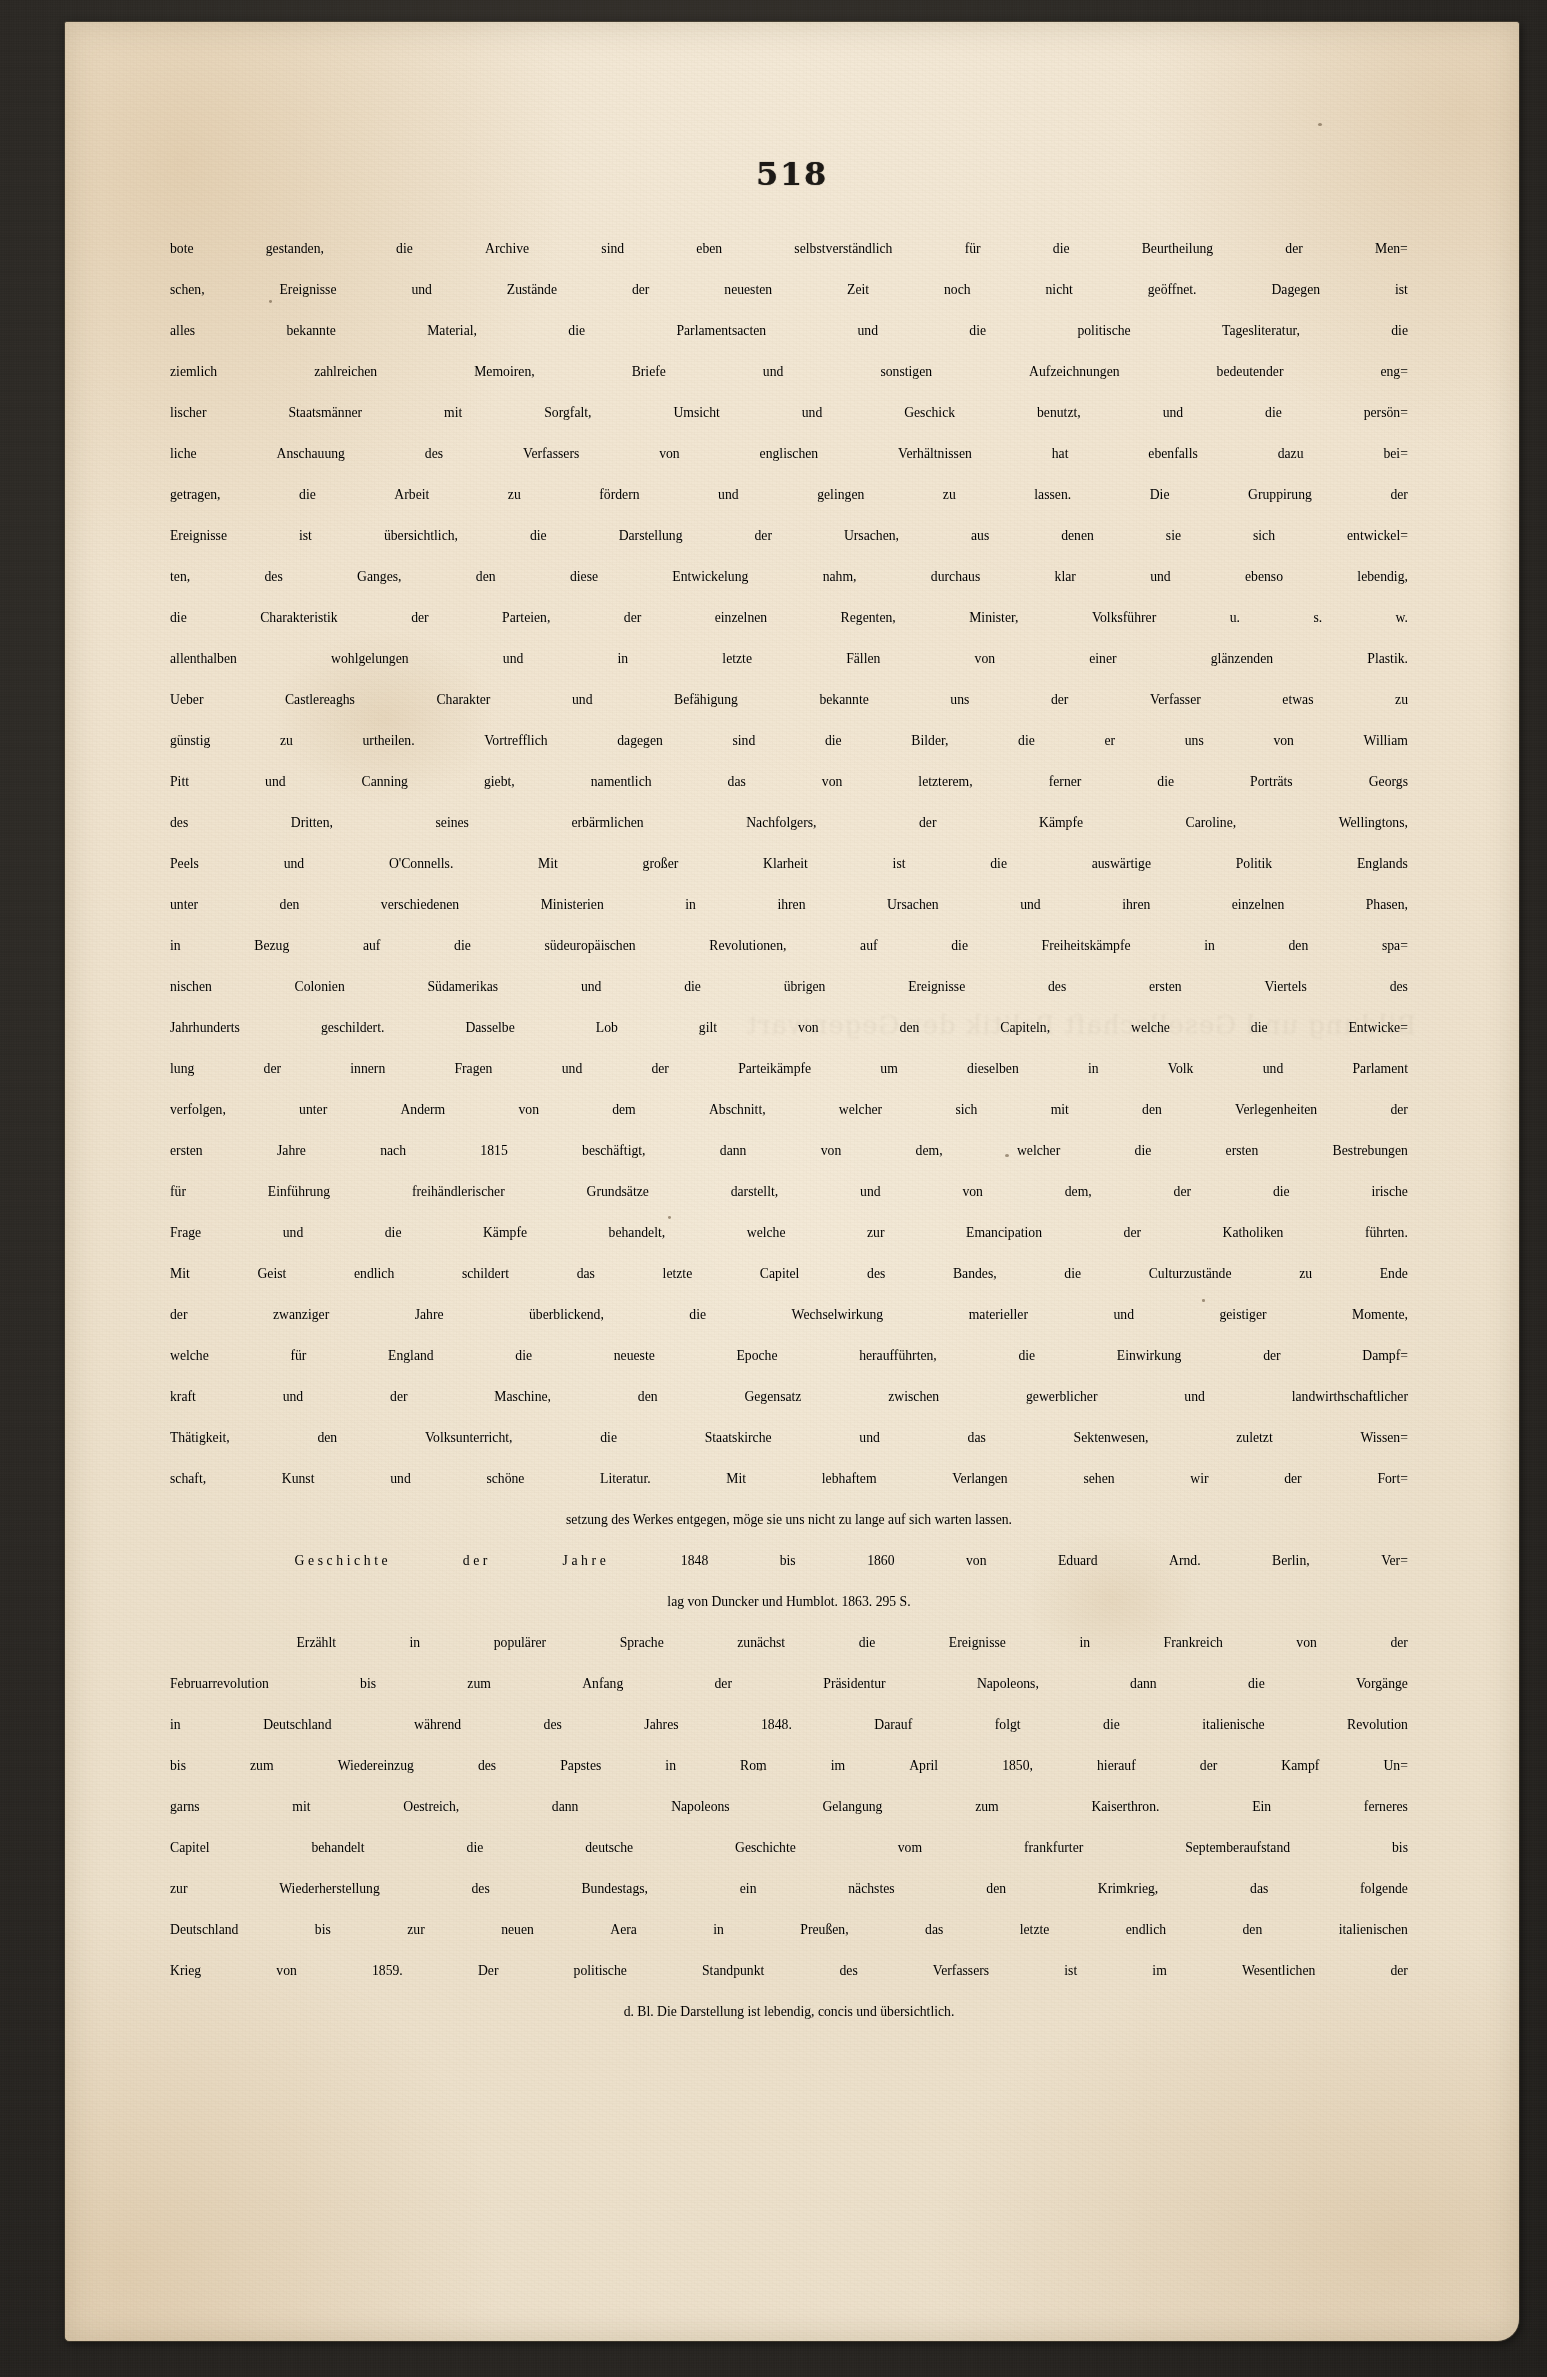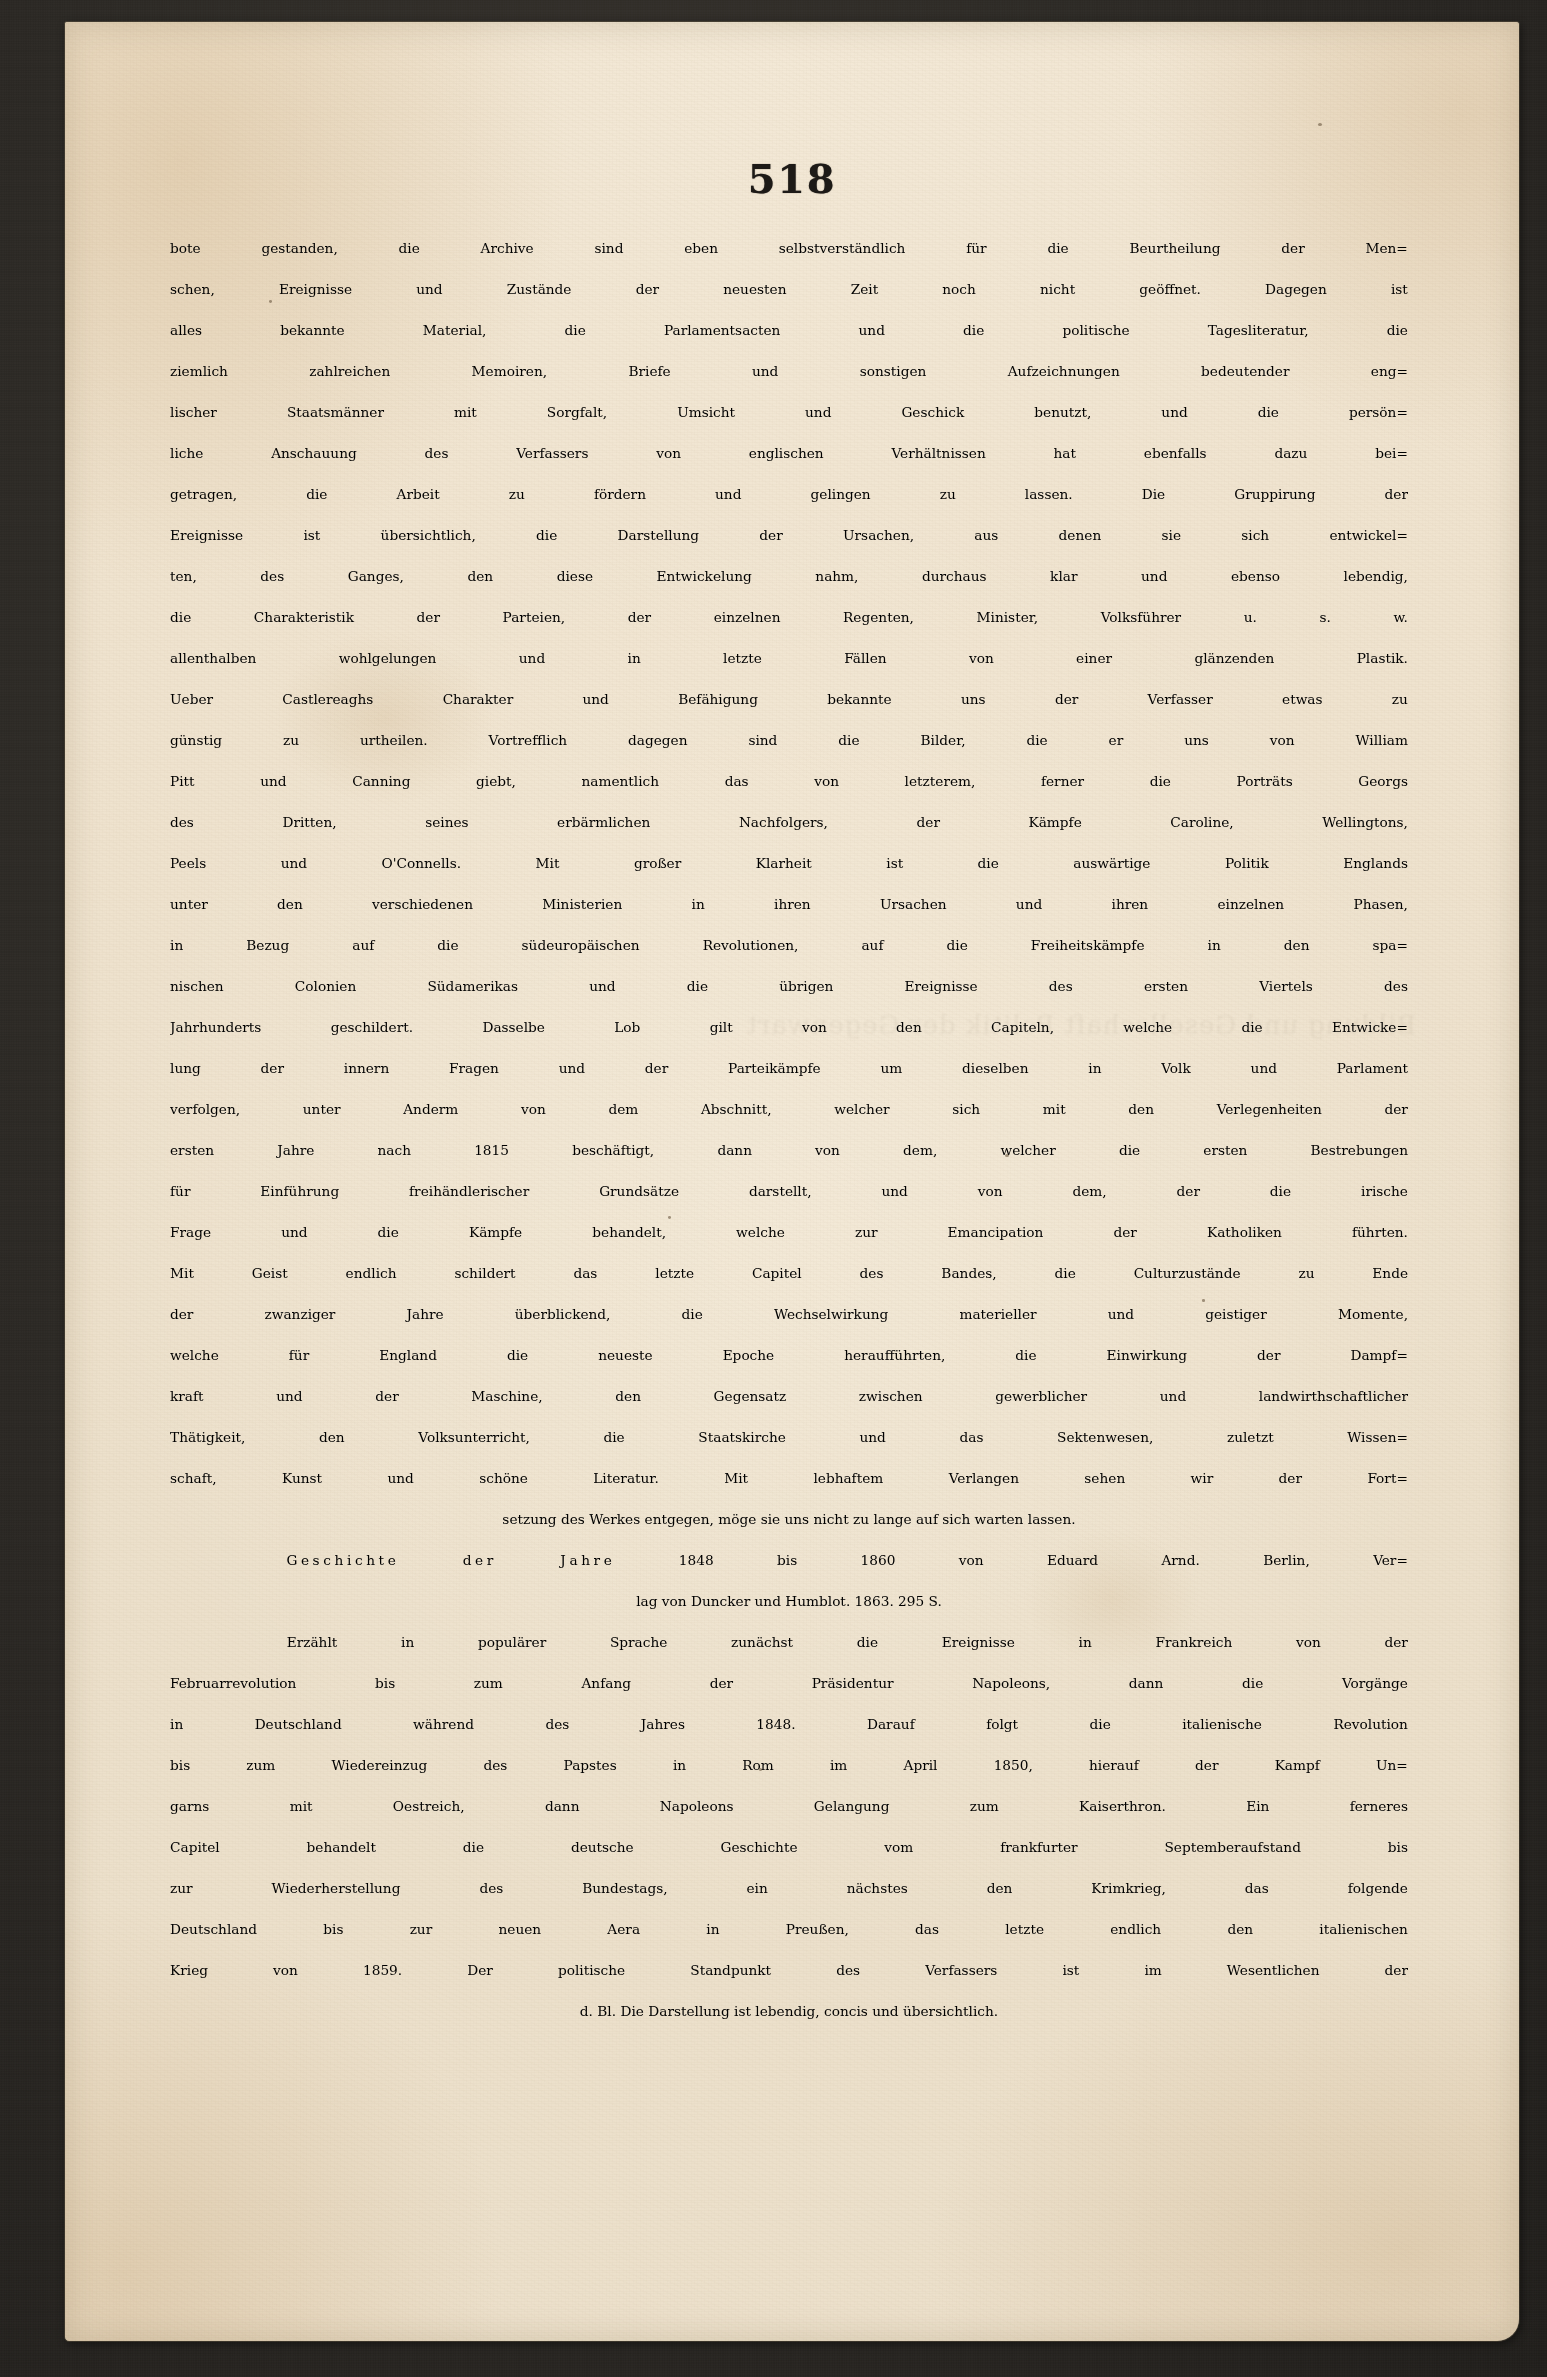--- a/index.html
+++ b/index.html
@@ -98,21 +98,21 @@
     height: 2319px;
   }
   .folio {
     position: absolute;
     top: 133px;
     left: 0;
     width: 1454px;
     text-align: center;
     font-family: "DejaVu Serif", serif;
     font-weight: bold;
-    font-size: 40px;
+    font-size: 32px;
     letter-spacing: 1.7px;
     color: #1d1a17;
     text-shadow: 0 0 1px rgba(40,34,26,.75);
   }
 
   .textblock {
     position: absolute;
     left: 105px;
     top: 206px;
     width: 1238px;
@@ -121,20 +121,21 @@
     margin: 0;
     padding: 0;
     list-style: none;
   }
   .lines li {
     display: flex;
     justify-content: space-between;
     height: 41px;
     line-height: 41px;
     overflow: hidden;
+    font-family: Liberation Serif, serif;
   }
   .lines li.last { justify-content: center; }
   .lines li > span { display: inline-block; white-space: pre; }
   .lines li.indented::before {
     content: "";
     display: inline-block;
     width: 53px;
     flex: 0 0 53px;
   }
   

